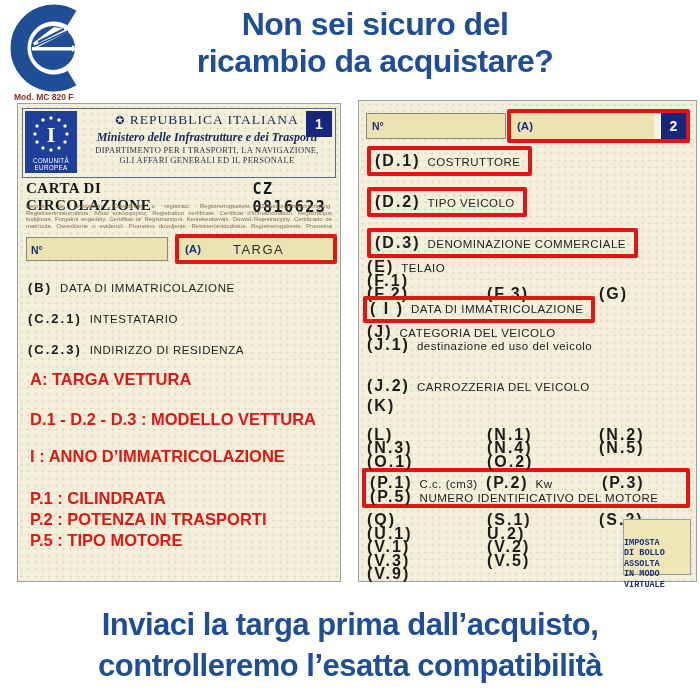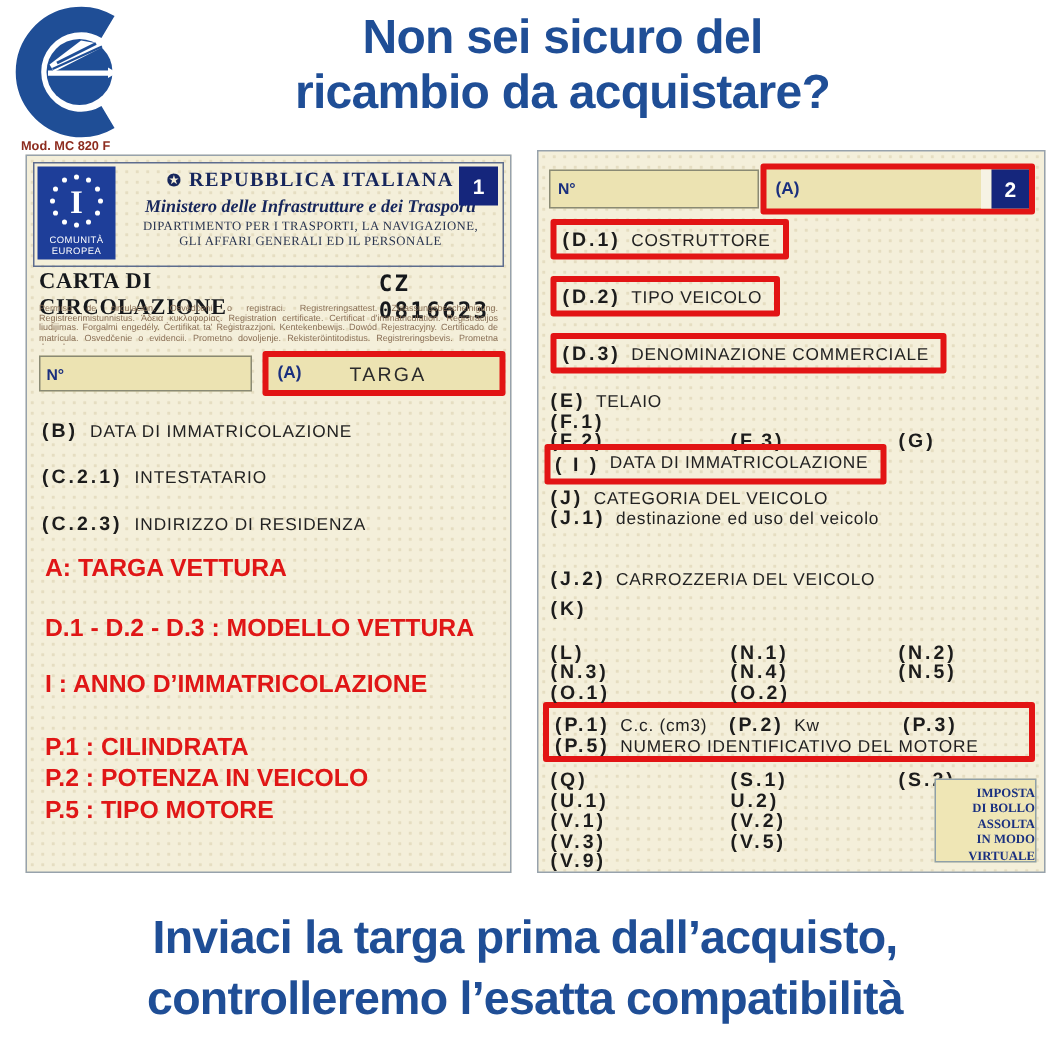--- a/index.html
+++ b/index.html
@@ -22,21 +22,21 @@
   .navybox{background:#15267c;color:#fff;font-weight:bold;font-size:14px;
            display:flex;align-items:center;justify-content:center;}
 
   
   .mod-label{position:absolute;left:14px;top:92px;font-size:8.5px;font-weight:bold;color:#8d2c1f;}
   .hdr-box{position:absolute;left:4px;top:4px;right:4px;height:68px;border:1px solid #5d6c8e;display:flex;}
   .eu-flag{width:52px;height:62px;margin:2px;background:#1e3e99;position:relative;flex:none;}
   .eu-flag .eu-label{position:absolute;left:0;right:0;bottom:2px;text-align:center;color:#fff;
                      font-size:6.3px;line-height:7px;letter-spacing:.3px;}
   .hdr-center{flex:1;text-align:center;padding-top:3px;color:#16265c;}
-  .republic{font-family:"Liberation Serif",serif;font-weight:bold;font-size:13.5px;letter-spacing:1px;}
+  .republic{font-family:"Liberation Serif",serif;font-weight:normal;font-size:13.5px;letter-spacing:1px;}
   .ministry{font-family:"Liberation Serif",serif;font-weight:bold;font-style:italic;font-size:12px;margin-top:2px;}
   .dept{font-family:"Liberation Serif",serif;font-size:8.5px;line-height:9.5px;color:#2a3550;margin-top:1px;letter-spacing:.3px;}
   .page1{position:absolute;right:8px;top:7px;width:26px;height:26px;}
   .carta-row{position:absolute;left:8px;top:76px;right:8px;display:flex;color:#15181c;}
   .carta-title{font-family:"Liberation Serif",serif;font-weight:bold;font-size:15px;letter-spacing:.5px;}
   .carta-serial{font-family:"DejaVu Sans Mono",monospace;font-weight:bold;font-size:15px;letter-spacing:1.5px;margin-left:72px;}
   .fineprint{position:absolute;left:8px;top:99px;right:8px;height:27px;overflow:hidden;
              font-size:6px;line-height:6.6px;color:#8b7158;text-align:justify;}
 
   
@@ -67,38 +67,38 @@
   .rfrow{position:absolute;left:0;top:8px;right:0;height:34px;}
   .rf-n{position:absolute;left:7px;top:4px;width:140px;height:26px;padding:2px 5px;box-sizing:border-box;}
   .rf-a{position:absolute;left:148px;top:0;width:183px;height:34px;background:#ece3b2;
         display:flex;align-items:center;box-sizing:border-box;}
   .rf-a .gapw{width:7px;height:26px;background:#f6f3e4;margin-left:auto;}
   .rf-a .navybox{width:25px;height:26px;}
   .dfields{position:absolute;left:8px;top:45px;right:4px;}
   .dfield{display:inline-flex;align-items:baseline;padding:2px 8px 2px 4px;margin-bottom:11px;background:transparent;}
   .dfield{border:4px solid #e21414;border-radius:2px;}
   .dwrap{display:block;}
-  .bcode{font-weight:bold;font-size:13px;letter-spacing:2px;color:#1c1c1c;}
+  .bcode{font-weight:bold;font-size:16px;letter-spacing:2px;color:#1c1c1c;}
   .blbl{font-size:11.5px;letter-spacing:.5px;color:#222;margin-left:7px;}
   .right-body{position:absolute;left:0;top:157px;right:0;}
   .brow{position:relative;height:13.5px;padding-left:37px;}
   .brow.sp1{margin-top:27px;}
   .brow.sp2{margin-top:7px;}
   .brow.sp3{margin-top:15px;}
   .bcell{position:absolute;white-space:nowrap;top:0;}
   .c0{left:8px;} .c1{left:128px;} .c2{left:240px;}
   .redrow{height:24px;}
   .redrow .bcell{border:4px solid #e21414;border-radius:2px;left:4px;top:-3px;height:19px;
                  display:inline-flex;align-items:center;padding:0 8px 0 3px;}
   .redgroup{border:4px solid #e21414;border-radius:2px;margin:2px 6px 3px 3px;padding:2px 2px 3px 2px;}
   .redgroup .c0{left:2px;} .redgroup .c1{left:118px;} .redgroup .c2{left:234px;}
   .stamp{position:absolute;right:5px;bottom:6px;width:68px;height:56px;background:#efe6b5;
-         border:1px solid #8fa0a8;text-align:right;
-         font-family:Liberation Serif, serif;font-weight:bold;font-size:8.5px;line-height:10.4px;
-         color:#1a3080;padding-top:3px;box-sizing:border-box;}
+         border:1px solid #8fa0a8;text-align:left;
+         font-family:Liberation Mono, monospace;font-weight:bold;font-size:8.5px;line-height:10.4px;
+         color:#1a3080;padding-top:18px;box-sizing:border-box;}
 
   
   .footer-title{position:absolute;left:0;top:604px;width:700px;text-align:center;
                 color:#1f4e96;font-weight:bold;font-size:31px;line-height:41px;letter-spacing:-0.5px;}
 </style>
 </head>
 <body>
 
 <div class="canvas">
 
@@ -180,21 +180,21 @@
         <div class="lrow"><span class="lcode">(B)</span><span class="llbl">DATA DI IMMATRICOLAZIONE</span></div>
         <div class="lrow"><span class="lcode">(C.2.1)</span><span class="llbl">INTESTATARIO</span></div>
         <div class="lrow"><span class="lcode">(C.2.3)</span><span class="llbl">INDIRIZZO DI RESIDENZA</span></div>
       </div>
 
     <div class="anns" id="annotations">
         <div class="ann">A: TARGA VETTURA</div>
         <div class="ann">D.1 - D.2 - D.3 : MODELLO VETTURA</div>
         <div class="ann">I : ANNO D’IMMATRICOLAZIONE</div>
         <div class="ann">P.1 : CILINDRATA</div>
-        <div class="ann">P.2 : POTENZA IN VEICOLO</div>
+        <div class="ann">P.2 : POTENZA IN TRASPORTI</div>
         <div class="ann">P.5 :  TIPO MOTORE</div>
       </div>
   </div>
 
   <div class="doc doc-right">
 
     <div class="rfrow">
       <div class="yfield rf-n">
         <span class="nlabel">N°</span>
       </div>

